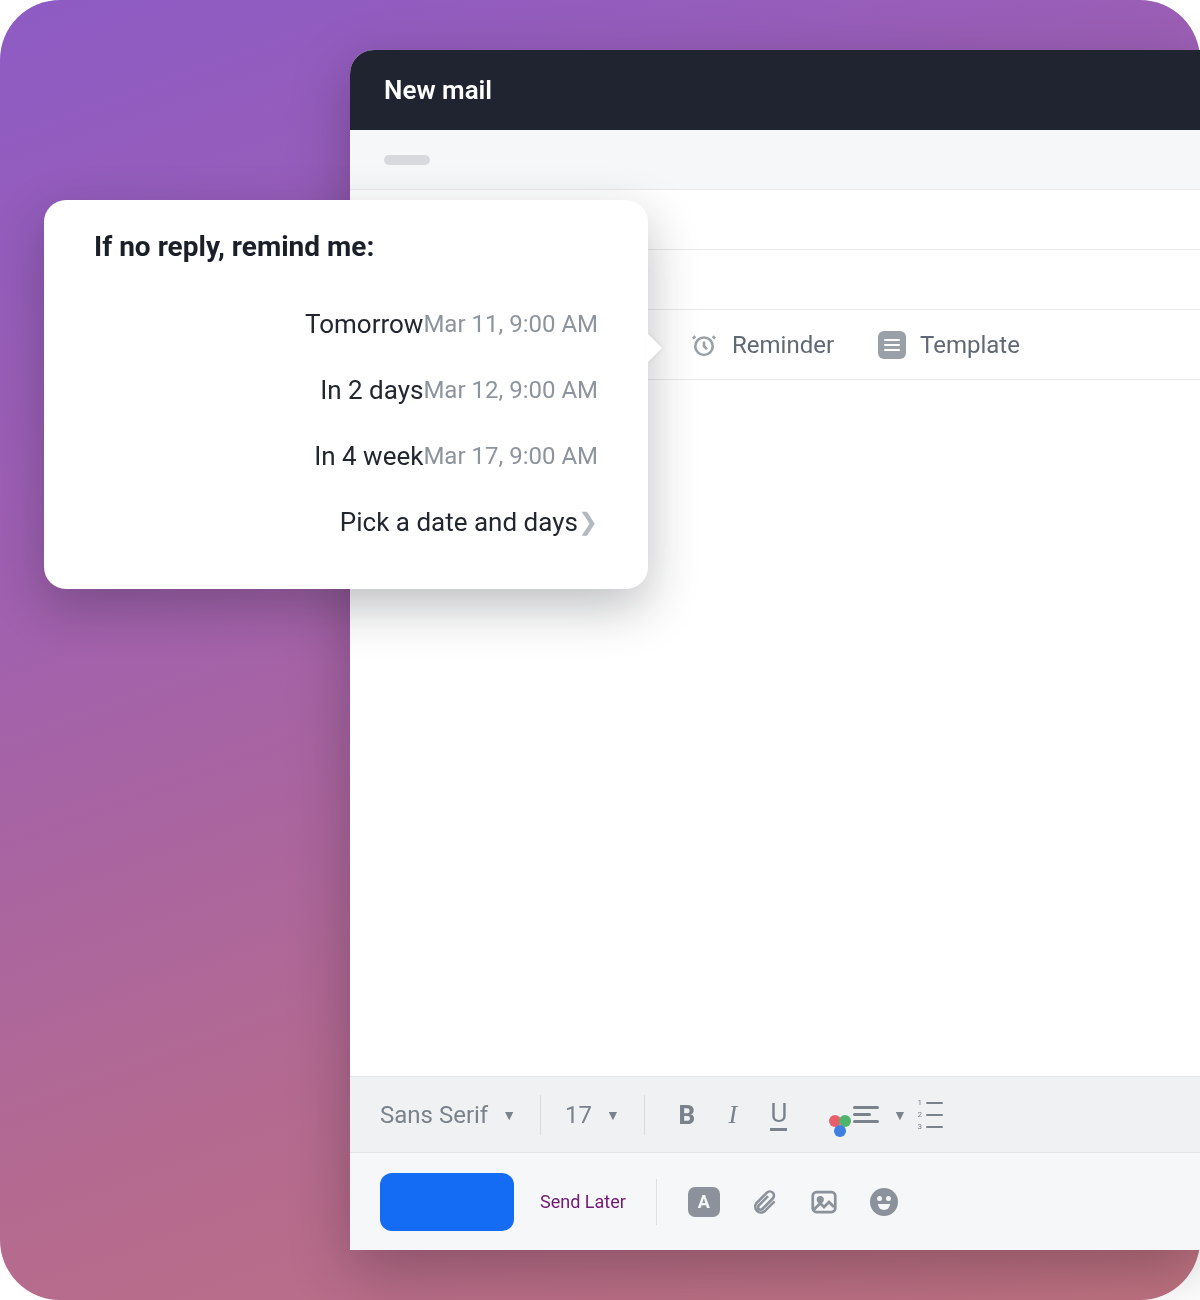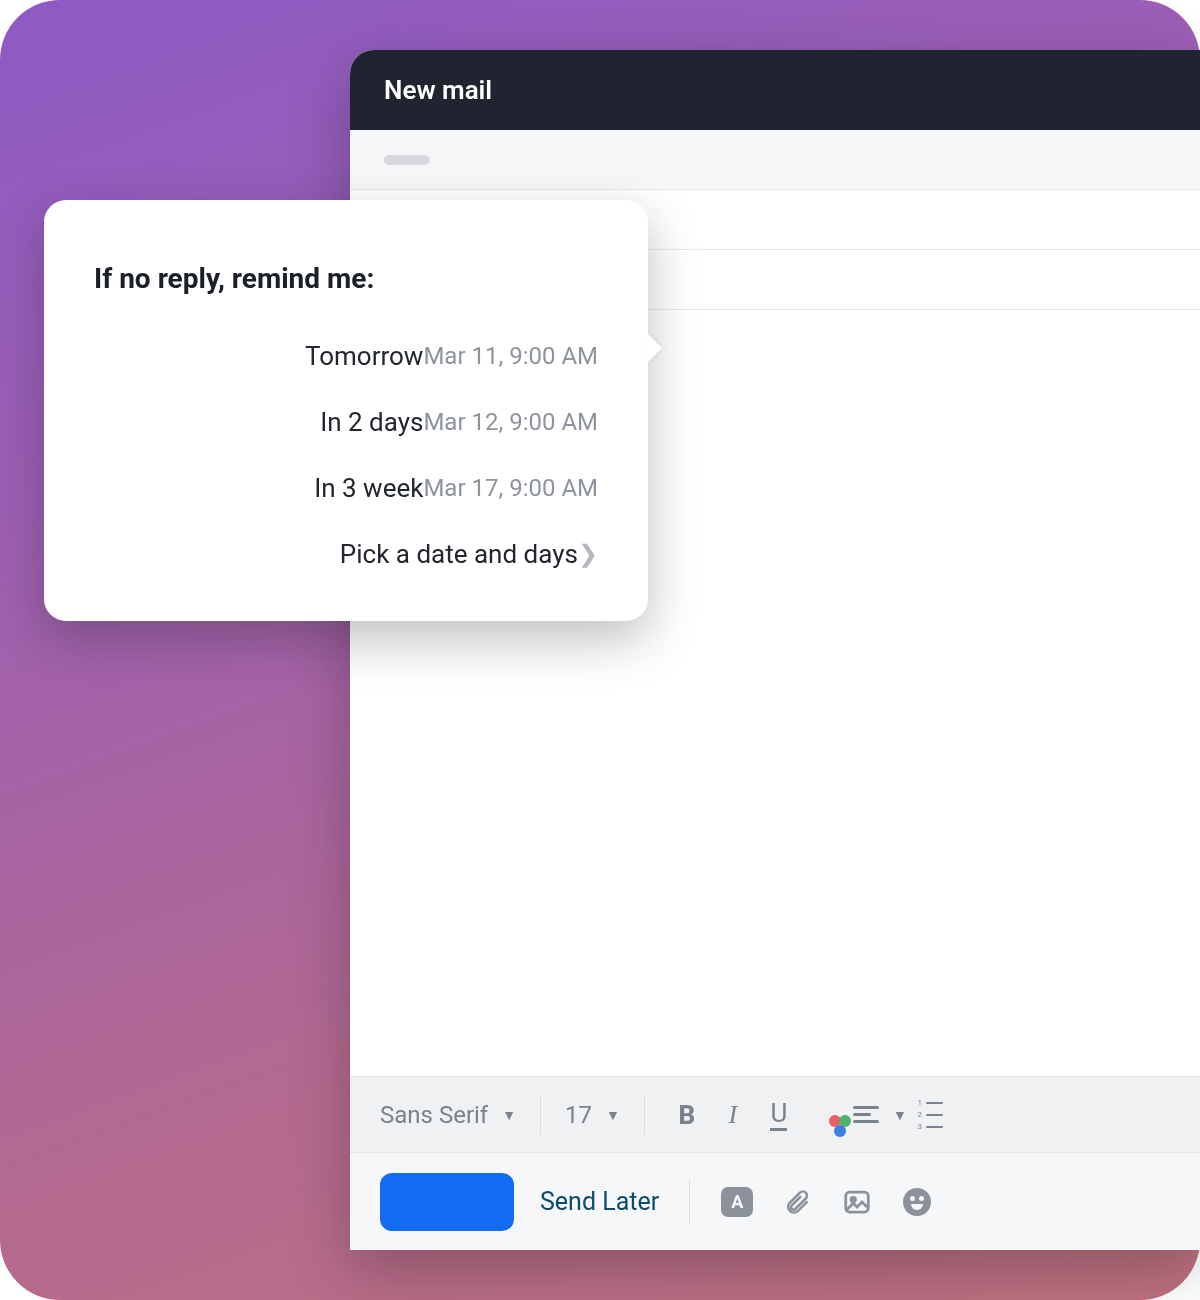--- a/index.html
+++ b/index.html
@@ -97,38 +97,38 @@
     height: 98px;
     background: #f6f7f8;
     border-top: 1px solid #e3e5e8;
     display: flex; align-items: center;
     padding: 0 30px;
     gap: 26px;
   }
   .send-btn {
     width: 134px; height: 58px; background:#146cf4; border-radius:12px;
   }
-  .send-later { color:#0c4a6e; font-size:25px; }
+  .send-later { color:#701a75; font-size:18px; }
   .action-divider { width:1px; height:46px; background:#dddfe2; margin:0 4px;}
   .action-icon { width:34px; height:34px; color:#8b929b; display:flex; align-items:center; justify-content:center;}
   .a-letter-box { width:32px; height:30px; border-radius:7px; background:#8b929b; color:#f6f7f8; display:flex; align-items:center; justify-content:center; font-weight:700; font-size:18px;}
   .smiley { width:28px; height:28px; border-radius:50%; background:#8b929b; position:relative;}
   .smiley::before, .smiley::after { content:""; position:absolute; background:#f6f7f8; }
   .smiley::before { width:5px; height:5px; border-radius:50%; left:7px; top:8px; box-shadow: 9px 0 0 #f6f7f8;}
   .smiley::after { width:12px; height:6px; border-radius:0 0 8px 8px; left:8px; top:16px;}
 
   
   .popover {
     position: absolute;
     left: 44px; top: 200px;
     width: 604px;
     background: #fff;
     border-radius: 22px;
     box-shadow: 0 18px 50px rgba(20,24,32,0.28);
-    padding: 62px 50px 34px;
+    padding: 30px 50px 34px;
   }
   .popover::after {
     content: "";
     position: absolute;
     right: -14px; top: 132px;
     width: 0; height: 0;
     border-top: 16px solid transparent;
     border-bottom: 16px solid transparent;
     border-left: 16px solid #fff;
     filter: drop-shadow(2px 0 2px rgba(0,0,0,0.05));
@@ -150,20 +150,40 @@
       <span class="titlebar-text">New mail</span>
     </div>
 
     <div class="header-strip">
       <div class="handle"></div>
     </div>
 
     <div class="field-row"></div>
     <div class="field-row"></div>
 
+    <div class="toolbar-row">
+      <div class="tool-item">
+        <span class="tool-icon">
+          <svg viewBox="0 0 24 24" fill="none" stroke="currentColor" stroke-width="2.2">
+            <circle cx="12" cy="13" r="7.5"></circle>
+            <path d="M12 9v4l2.5 2.5"></path>
+            <path d="M4.5 4.5L2.5 6.5M19.5 4.5l2 2"></path>
+          </svg>
+        </span>
+        <span>Reminder</span>
+      </div>
+      <div class="tool-item">
+        <span class="template-icon-box">
+          <span></span>
+            <span></span>
+            <span></span>
+        </span>
+        <span>Template</span>
+      </div>
+    </div>
 
     <div class="body-area"></div>
 
     <div class="format-bar">
       <div class="fb-group">
         <span class="fb-text">Sans Serif</span>
         <span class="caret">▼</span>
       </div>
       <div class="divider"></div>
       <div class="fb-group">
@@ -236,21 +256,21 @@
 
     <div class="opt">
       <span class="opt-label">Tomorrow</span>
       <span class="opt-value">Mar 11, 9:00 AM</span>
     </div>
     <div class="opt">
       <span class="opt-label">In 2 days</span>
       <span class="opt-value">Mar 12, 9:00 AM</span>
     </div>
     <div class="opt">
-      <span class="opt-label">In 3 week</span>
+      <span class="opt-label">In 4 week</span>
       <span class="opt-value">Mar 17, 9:00 AM</span>
     </div>
     <div class="opt">
       <span class="opt-label">Pick a date and days</span>
       <span class="chevron-r">❯</span>
     </div>
   </div>
 
 </div>
 

